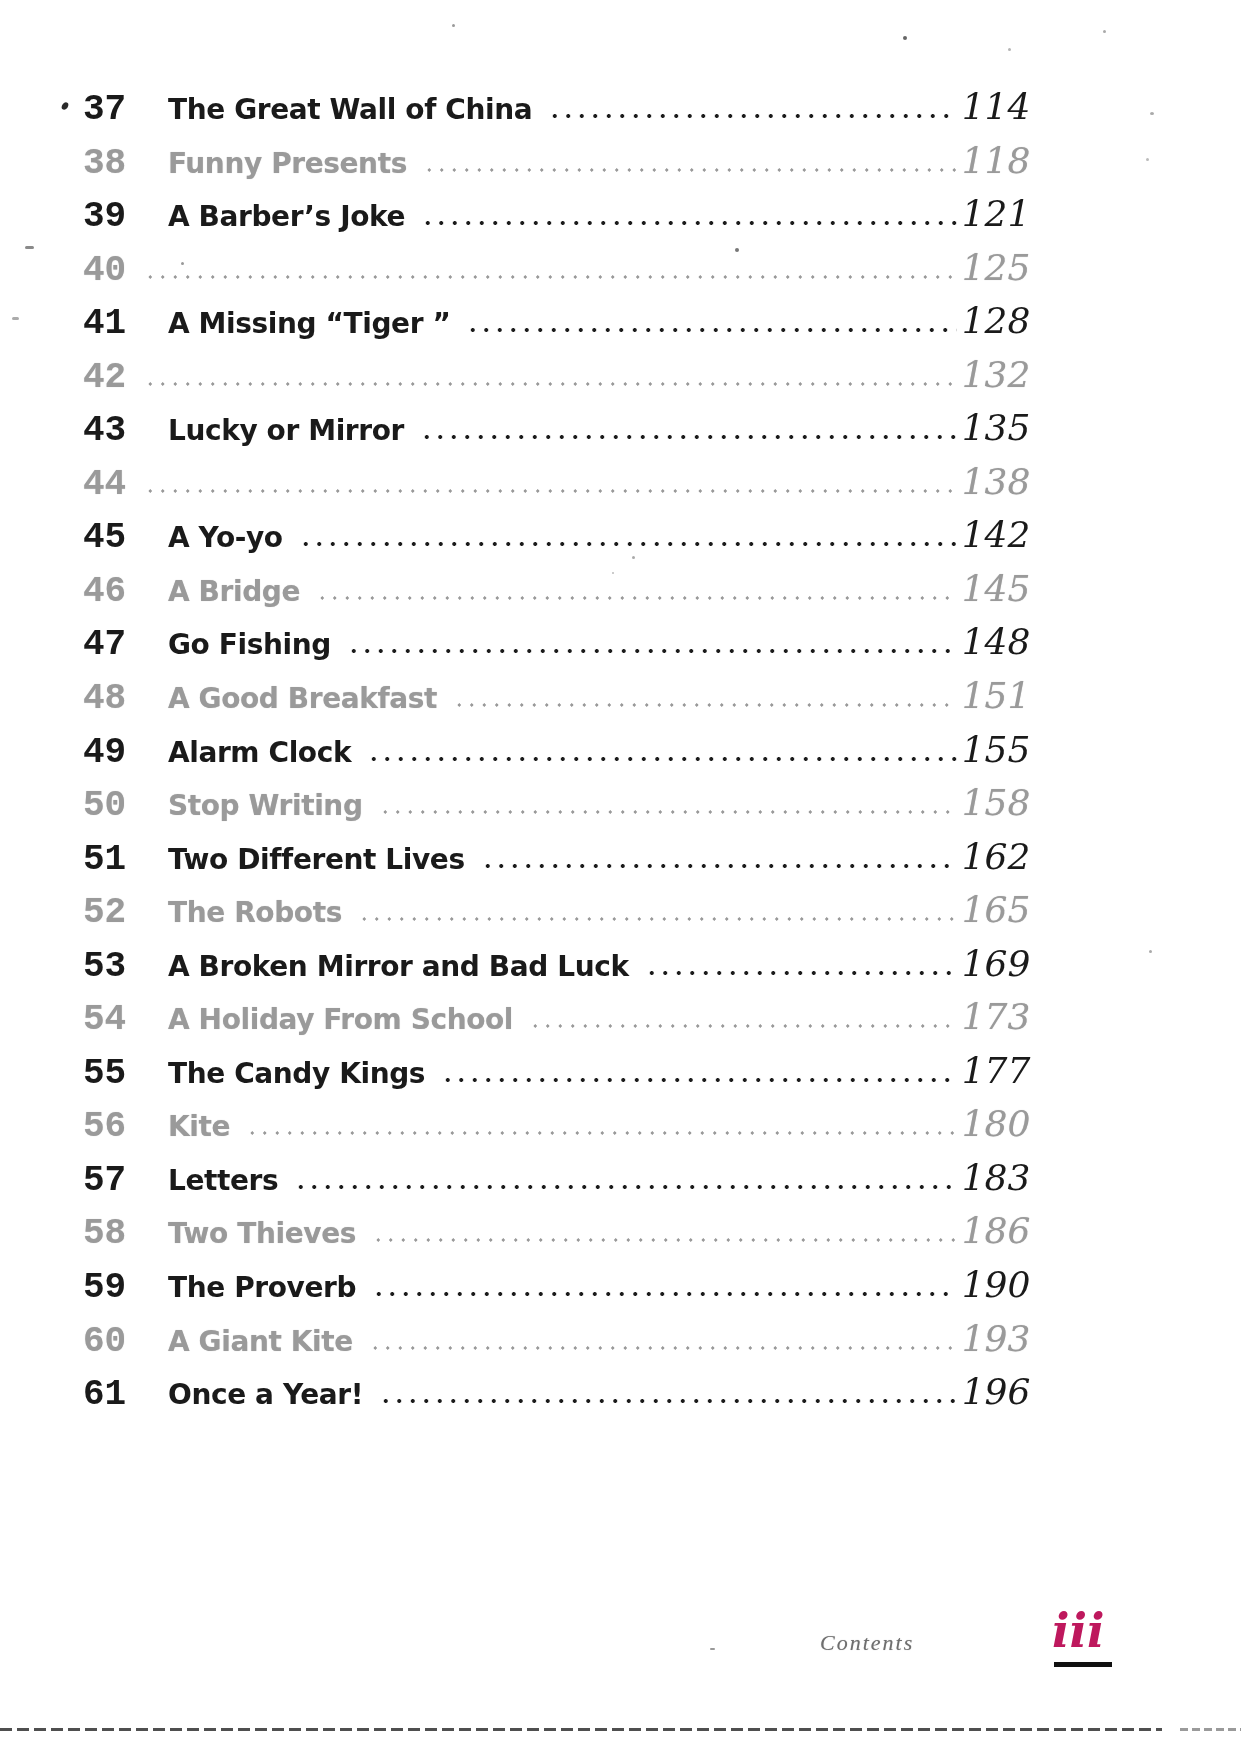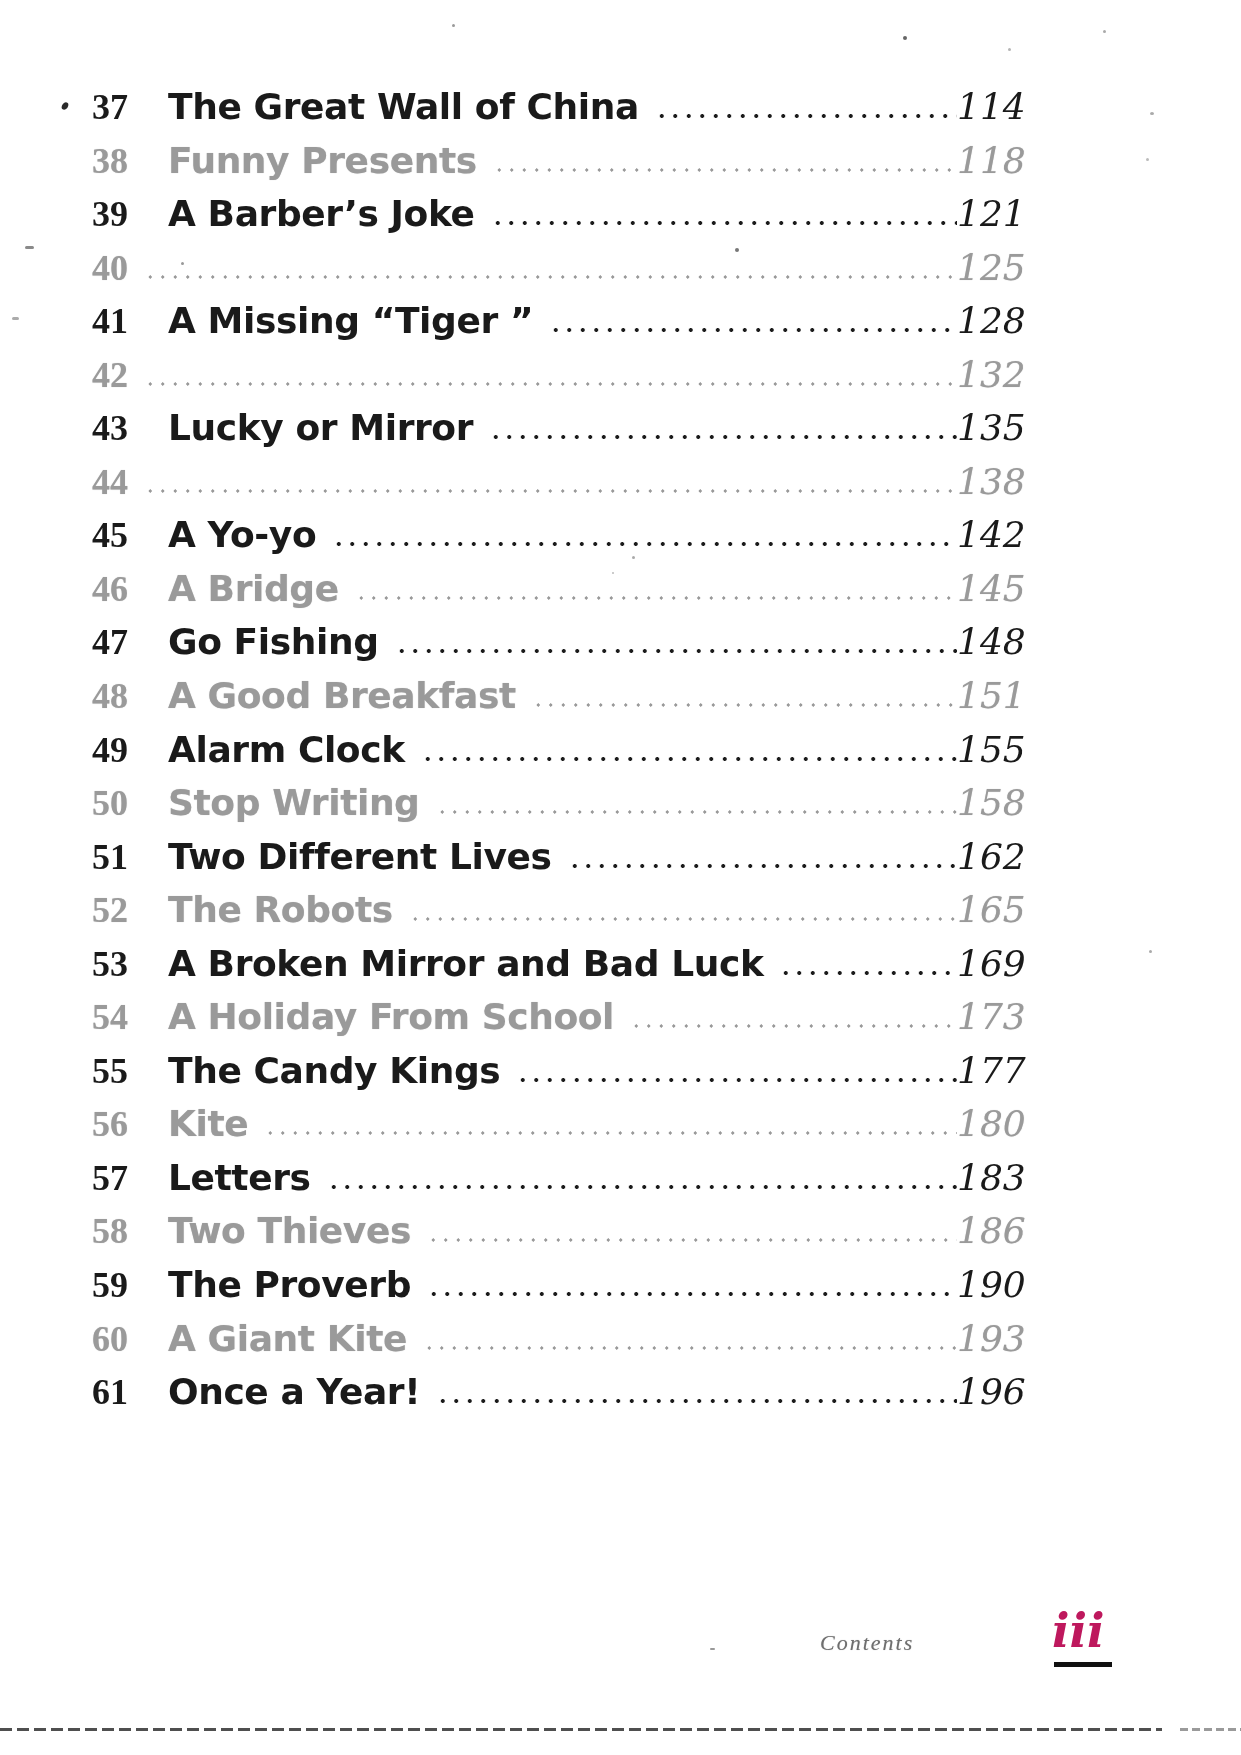--- a/index.html
+++ b/index.html
@@ -26,51 +26,50 @@
     padding-top:4px;
     color:var(--ink,#1a1a1a);
     white-space:nowrap;
   }
   .row.muted{
     color:var(--muted-ink,#9a9a9a);
     text-shadow:0 0 1px #c9c9c9;
   }
   .num{
     flex:0 0 45px;
-    text-align:right;
-    font-family:Liberation Serif, serif;
+    font-family:Liberation Mono, monospace;
     font-weight:700;
     font-size:36px;
     line-height:normal;
   }
   .title{
     margin-left:40px;
     font-family:"DejaVu Sans",sans-serif;
     font-weight:700;
-    font-size:36px;
+    font-size:28px;
     letter-spacing:-0.4px;
     line-height:normal;
   }
   .muted .title{font-weight:600;}
   .leader{
     flex:1 1 auto;
     height:6px;
     margin-left:16px;
     background-image:radial-gradient(circle 2.1px at center, currentColor 97%, transparent 100%);
     background-size:13.5px 6px;
     background-repeat:repeat-x;
     background-position:left bottom;
   }
   .muted .leader{
     background-image:radial-gradient(circle 1.6px at center, currentColor 97%, transparent 100%);
     background-size:12.5px 6px;
   }
   .pg{
     flex:0 0 78px;
-    text-align:left;
+    text-align:center;
     font-family:"DejaVu Serif",serif;
     font-style:italic;
     font-size:36px;
     line-height:normal;
   }
   
   .footer-label{
     position:absolute;
     left:820px;top:1630px;
     font-family:"Liberation Serif","DejaVu Serif",serif;

